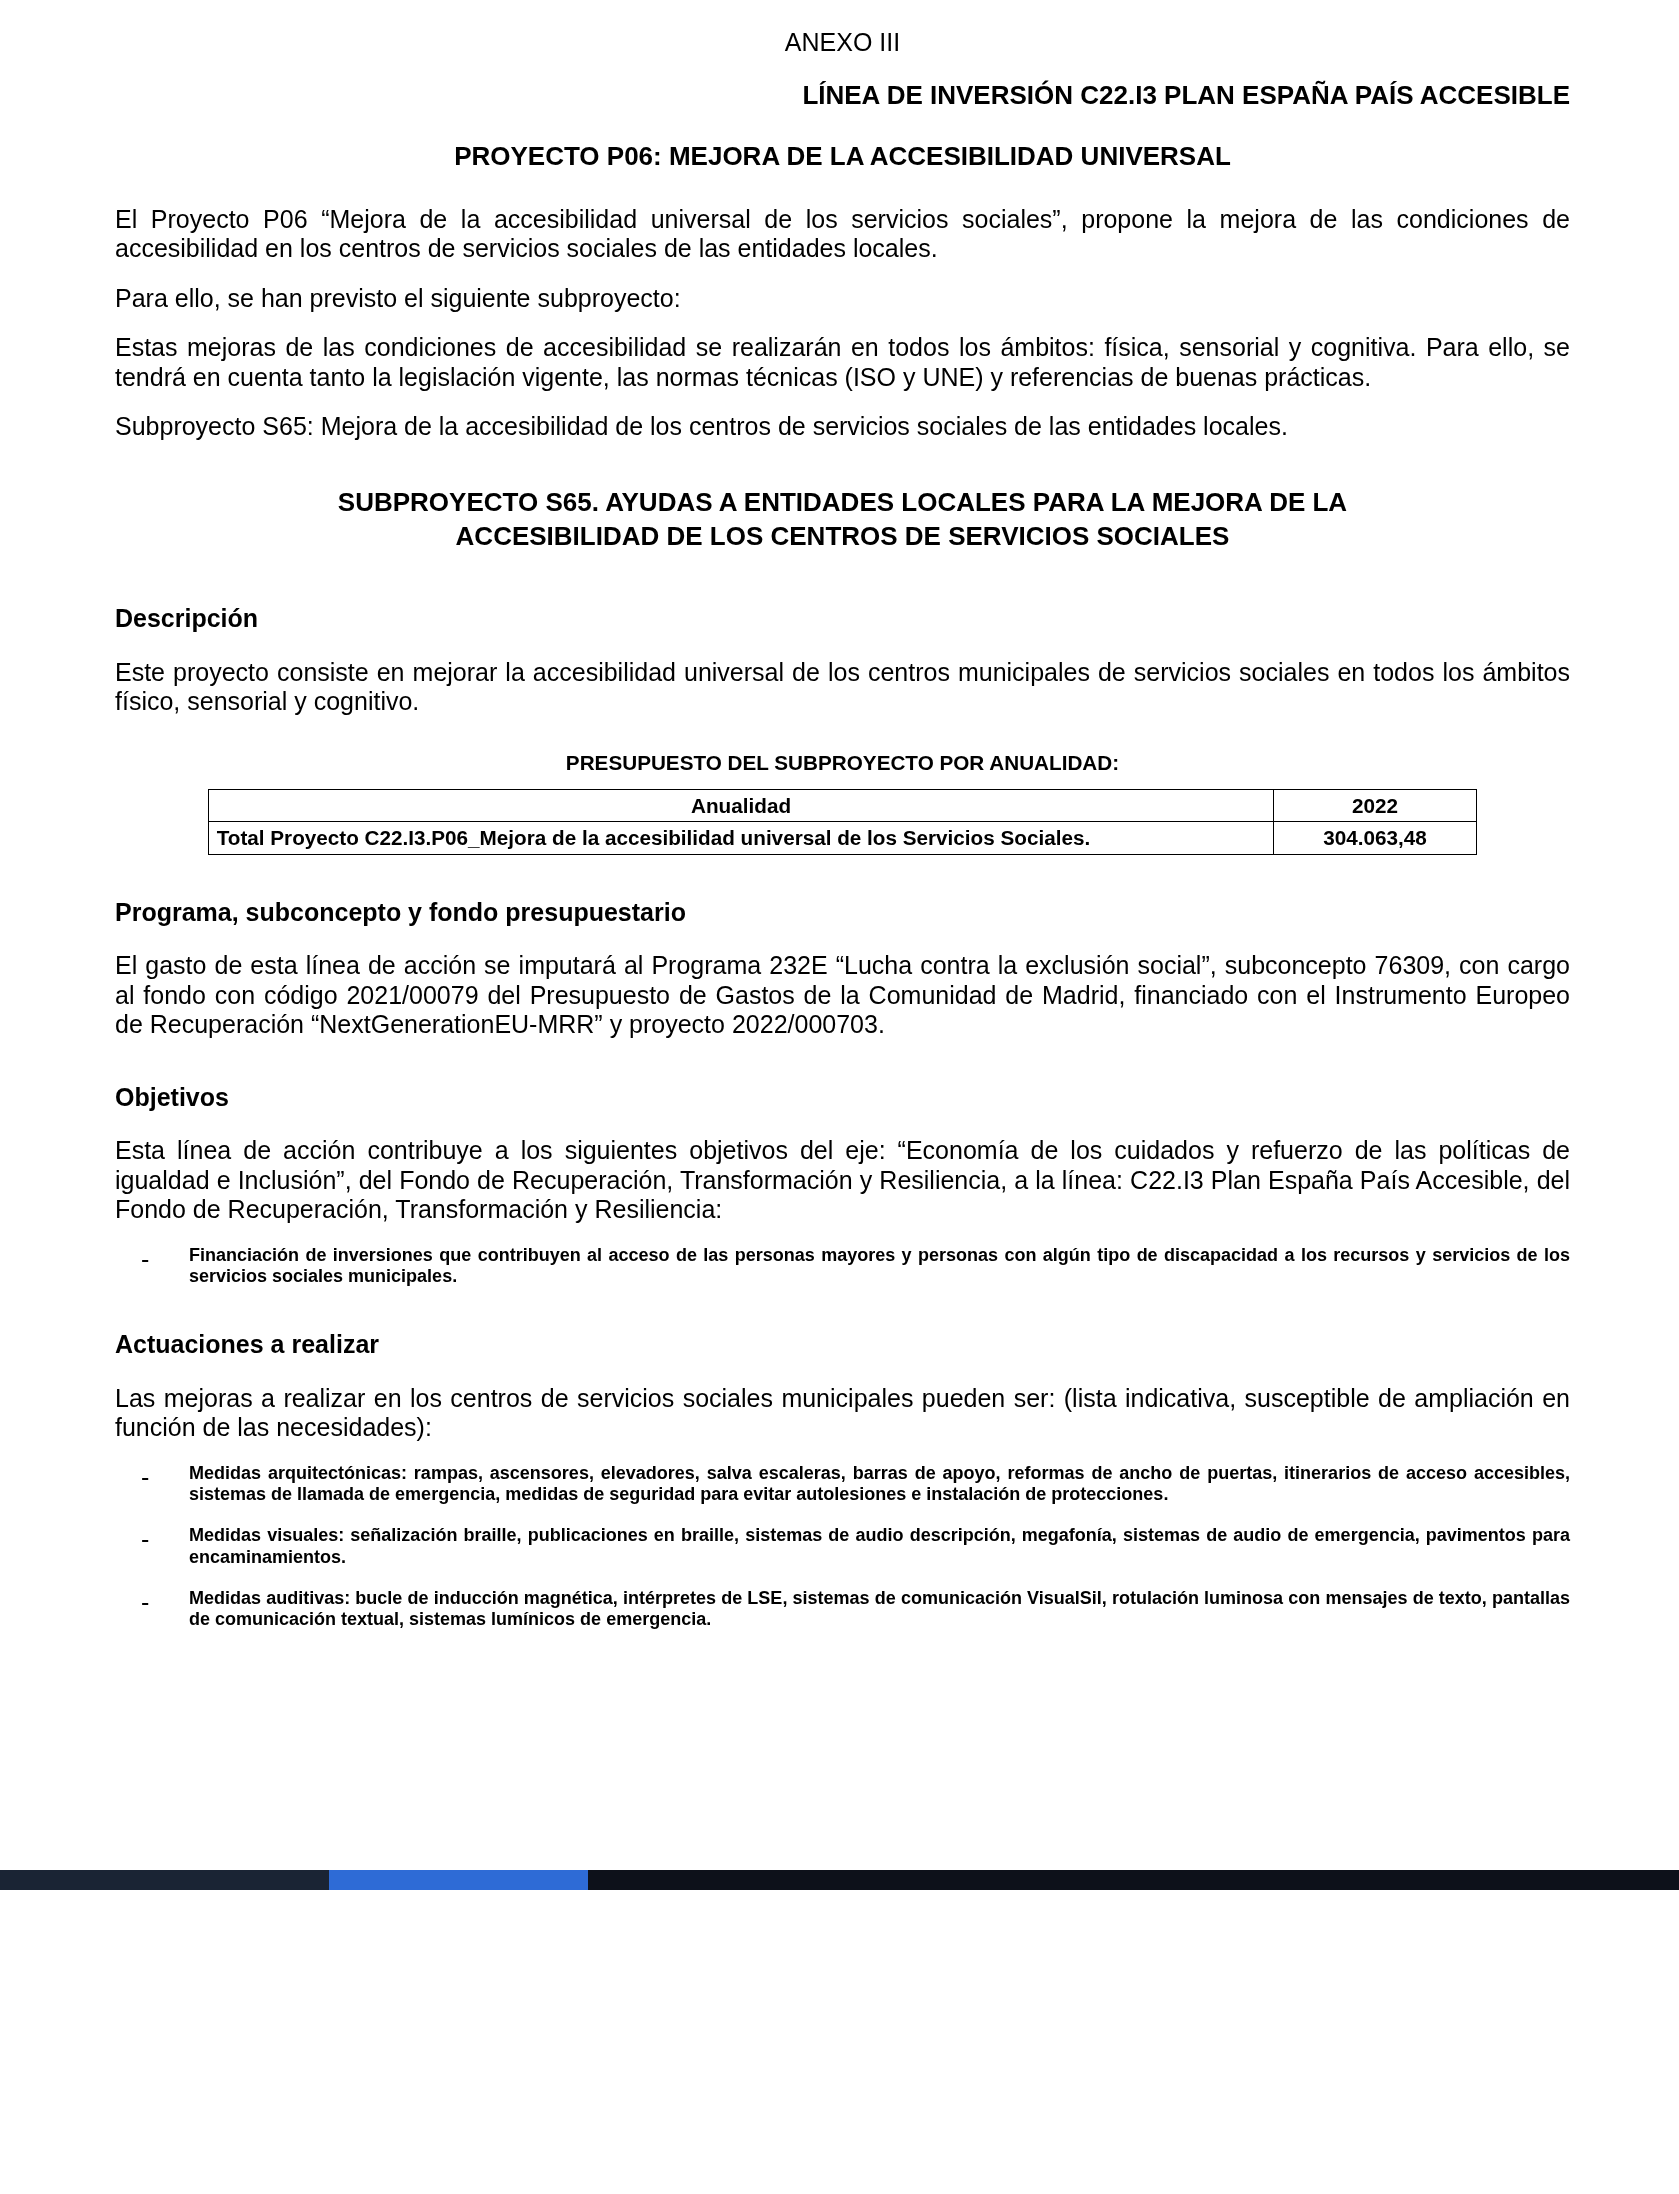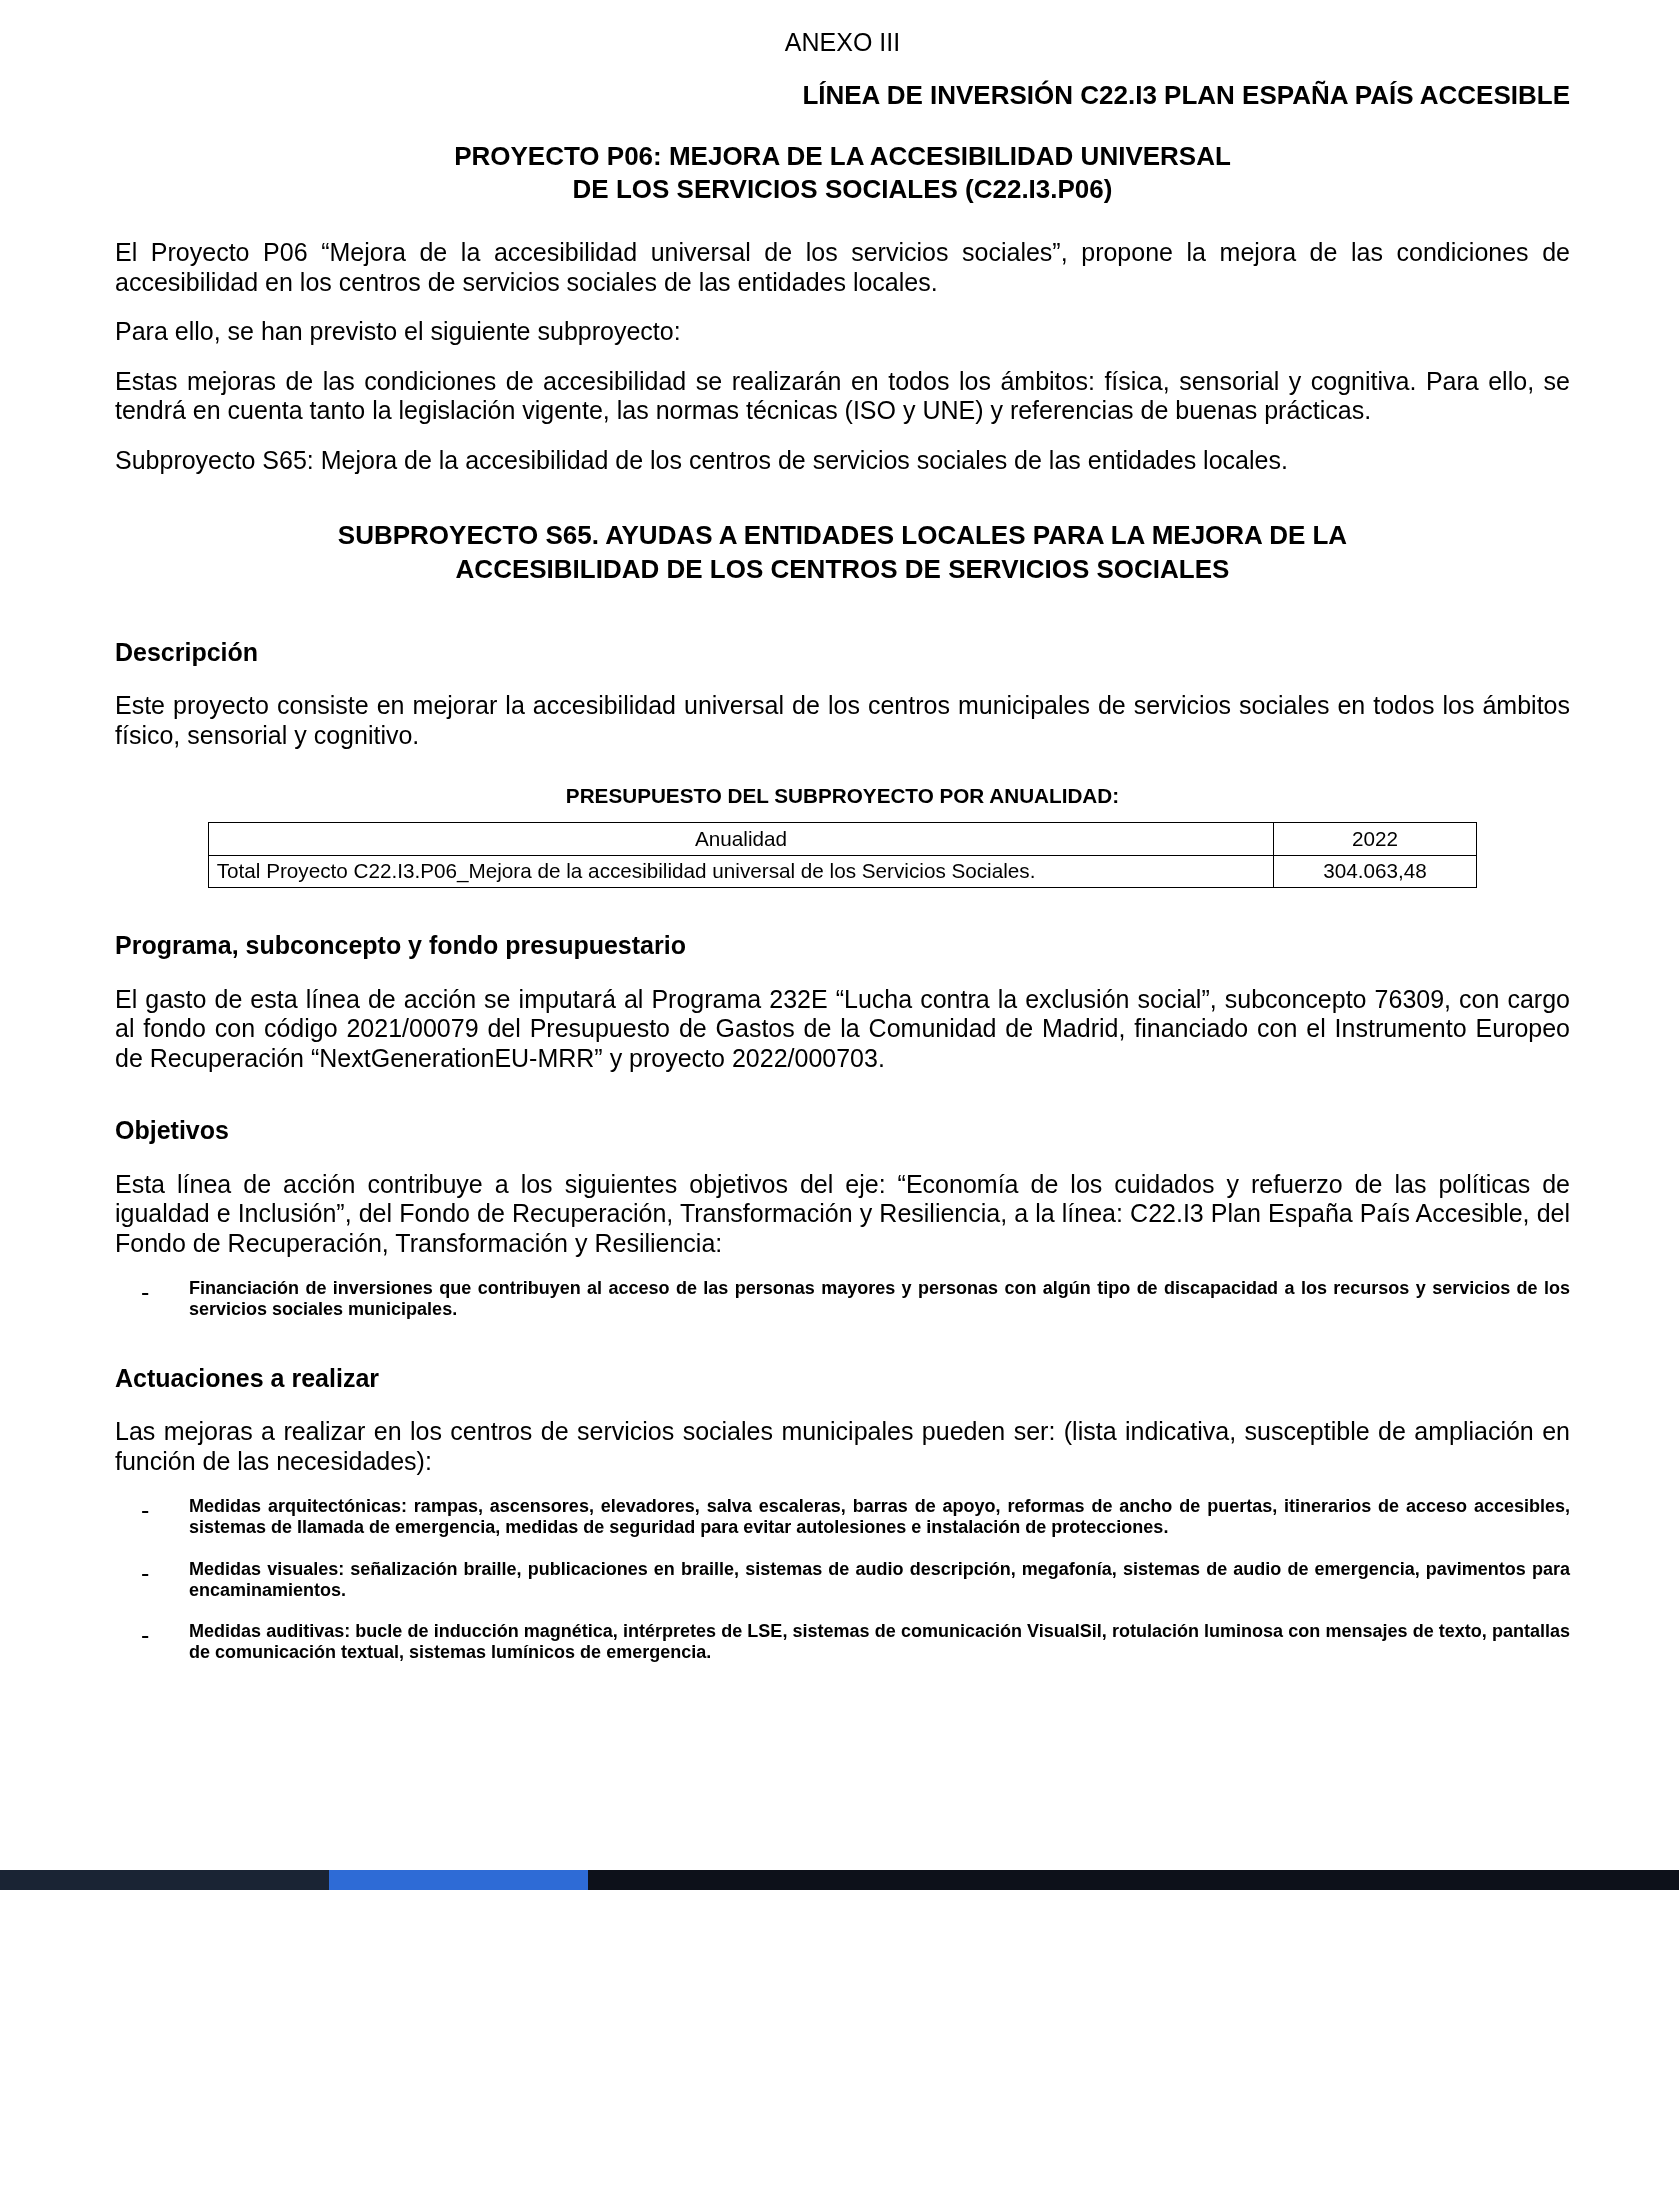--- a/index.html
+++ b/index.html
@@ -63,21 +63,21 @@
   }
   table.budget-table {
     border-collapse: collapse;
     width: 1269px;
     margin: 0 auto 26px auto;
     font-size: 20.7px;
   }
   table.budget-table td, table.budget-table th {
     border: 1.5px solid #000000;
     padding: 3.8px 7.7px;
-    font-weight: 400;
+    font-weight: 700;
   }
   .col-label { width: 84%; }
   .col-value { width: 16%; text-align: center; }
   tr.hdr td { text-align: center; }
   tr.data td.cell-label { text-align: left; }
   .bullet-list { margin-top: 0; }
   .bullet-item {
     display: flex;
     align-items: flex-start;
     padding-left: 26px;
@@ -121,21 +121,20 @@
 <body>
 
 <div class="page">
 
   <div class="anexo center">ANEXO III</div>
 
   <div class="main-title center">LÍNEA DE INVERSIÓN C22.I3 PLAN ESPAÑA PAÍS ACCESIBLE</div>
 
   <div class="project-title center">
     <div>PROYECTO P06: MEJORA DE LA ACCESIBILIDAD UNIVERSAL</div>
-    <div>DE LOS SERVICIOS SOCIALES (C22.I3.P06)</div>
   </div>
 
   <p class="body-par">El Proyecto P06 “Mejora de la accesibilidad universal de los servicios sociales”, propone la mejora de las condiciones de accesibilidad en los centros de servicios sociales de las entidades locales.</p>
   <p class="body-par">Para ello, se han previsto el siguiente subproyecto:</p>
   <p class="body-par">Estas mejoras de las condiciones de accesibilidad se realizarán en todos los ámbitos: física, sensorial y cognitiva. Para ello, se tendrá en cuenta tanto la legislación vigente, las normas técnicas (ISO y UNE) y referencias de buenas prácticas.</p>
   <p class="body-par">Subproyecto S65: Mejora de la accesibilidad de los centros de servicios sociales de las entidades locales.</p>
 
   <div class="subproject-heading center">
     <div>SUBPROYECTO S65. AYUDAS A ENTIDADES LOCALES PARA LA MEJORA DE LA</div>
     <div>ACCESIBILIDAD DE LOS CENTROS DE SERVICIOS SOCIALES</div>

